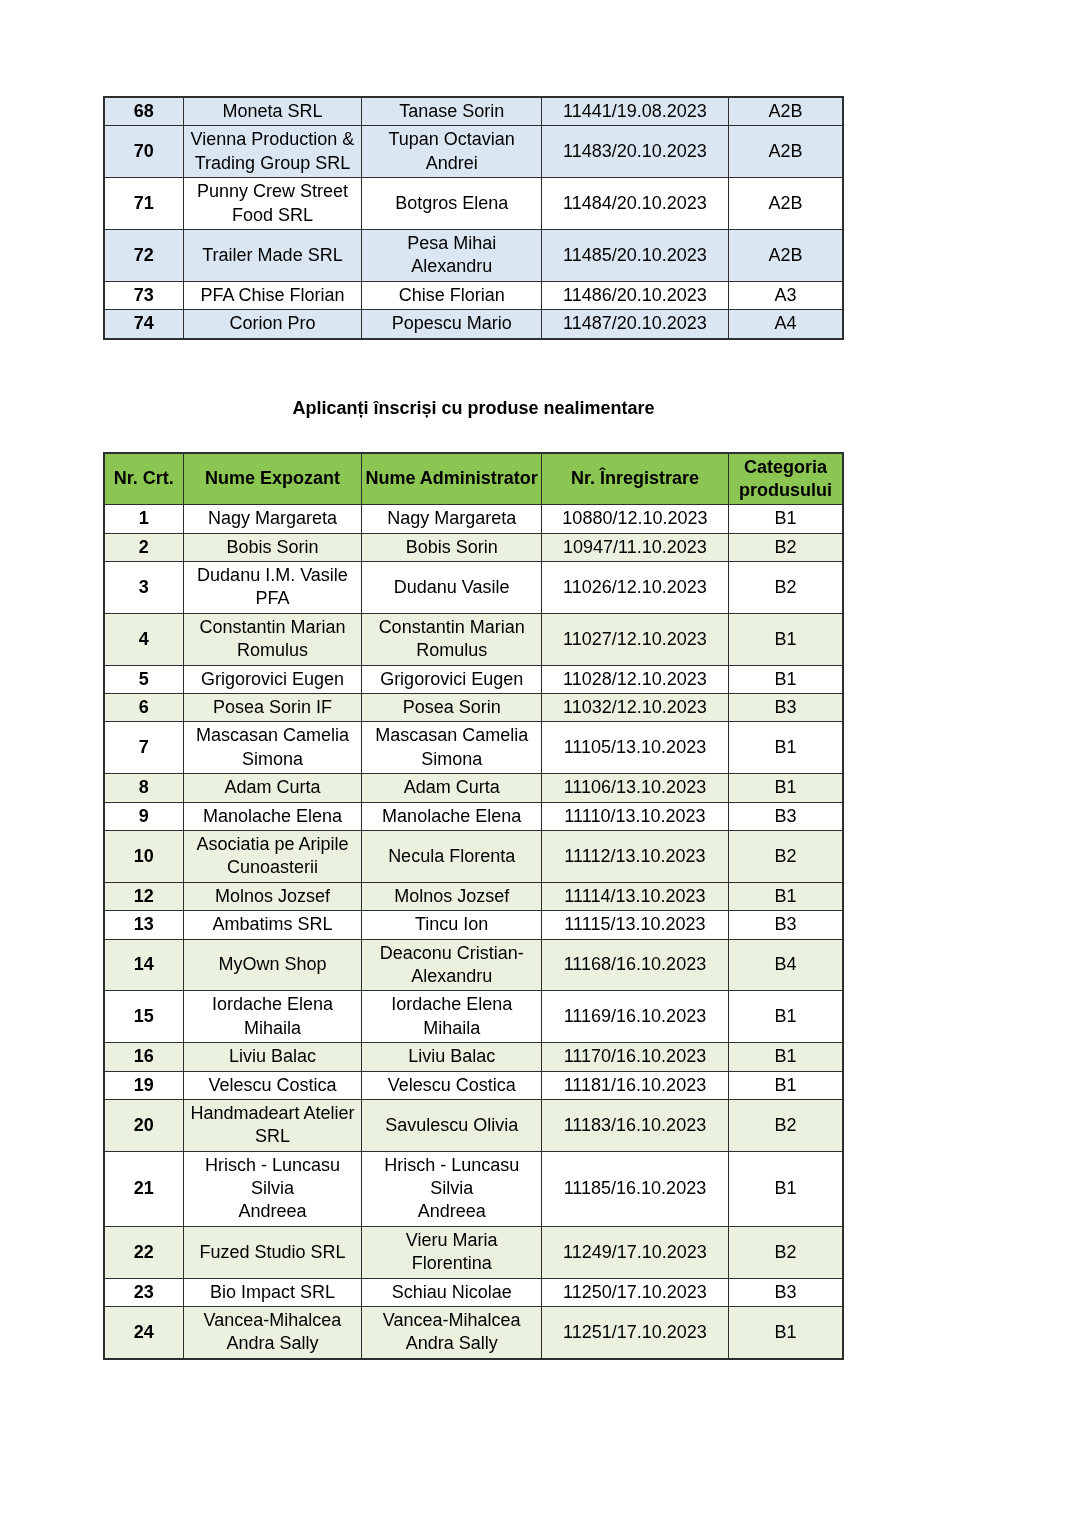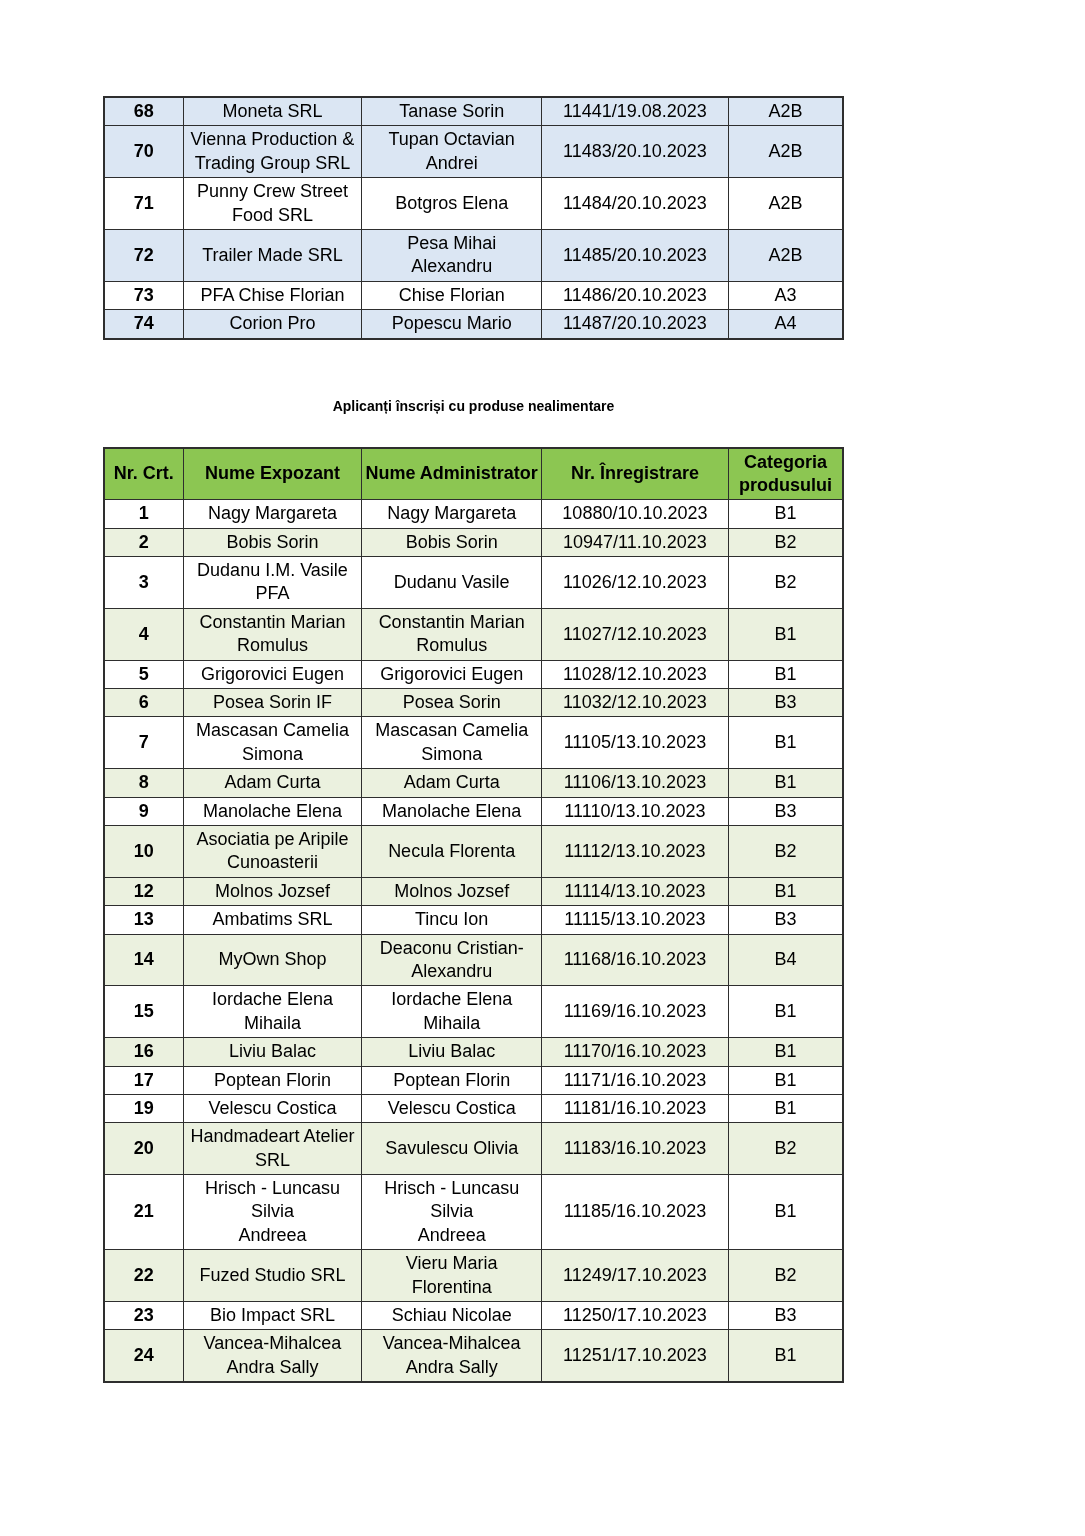--- a/index.html
+++ b/index.html
@@ -42,21 +42,21 @@
   }
   .tbl td.nr { font-weight: bold; }
   .tbl thead th {
     background: var(--green);
     font-weight: bold;
   }
   tr.alt-blue td { background: var(--rowblue); }
   tr.alt-green td { background: var(--rowgreen); }
   .title {
     text-align: center;
-    font-size: 14px;
+    font-size: 18px;
     font-weight: bold;
     margin: 58px 0 33px 0;
   }
 </style>
 </head>
 <body>
 
 <div class="page">
 
   <table class="tbl">
@@ -133,21 +133,21 @@
         <th>Nr. Înregistrare</th>
         <th>Categoria
 produsului</th>
       </tr>
     </thead>
     <tbody>
         <tr>
     <td class="nr">1</td>
     <td>Nagy Margareta</td>
     <td>Nagy Margareta</td>
-    <td>10880/10.10.2023</td>
+    <td>10880/12.10.2023</td>
     <td>B1</td>
   </tr>
         <tr class="alt-green">
     <td class="nr">2</td>
     <td>Bobis Sorin</td>
     <td>Bobis Sorin</td>
     <td>10947/11.10.2023</td>
     <td>B2</td>
   </tr>
         <tr>
@@ -242,27 +242,20 @@
     <td>B1</td>
   </tr>
         <tr class="alt-green">
     <td class="nr">16</td>
     <td>Liviu Balac</td>
     <td>Liviu Balac</td>
     <td>11170/16.10.2023</td>
     <td>B1</td>
   </tr>
         <tr>
-    <td class="nr">17</td>
-    <td>Poptean Florin</td>
-    <td>Poptean Florin</td>
-    <td>11171/16.10.2023</td>
-    <td>B1</td>
-  </tr>
-        <tr>
     <td class="nr">19</td>
     <td>Velescu Costica</td>
     <td>Velescu Costica</td>
     <td>11181/16.10.2023</td>
     <td>B1</td>
   </tr>
         <tr class="alt-green">
     <td class="nr">20</td>
     <td>Handmadeart Atelier
 SRL</td>

